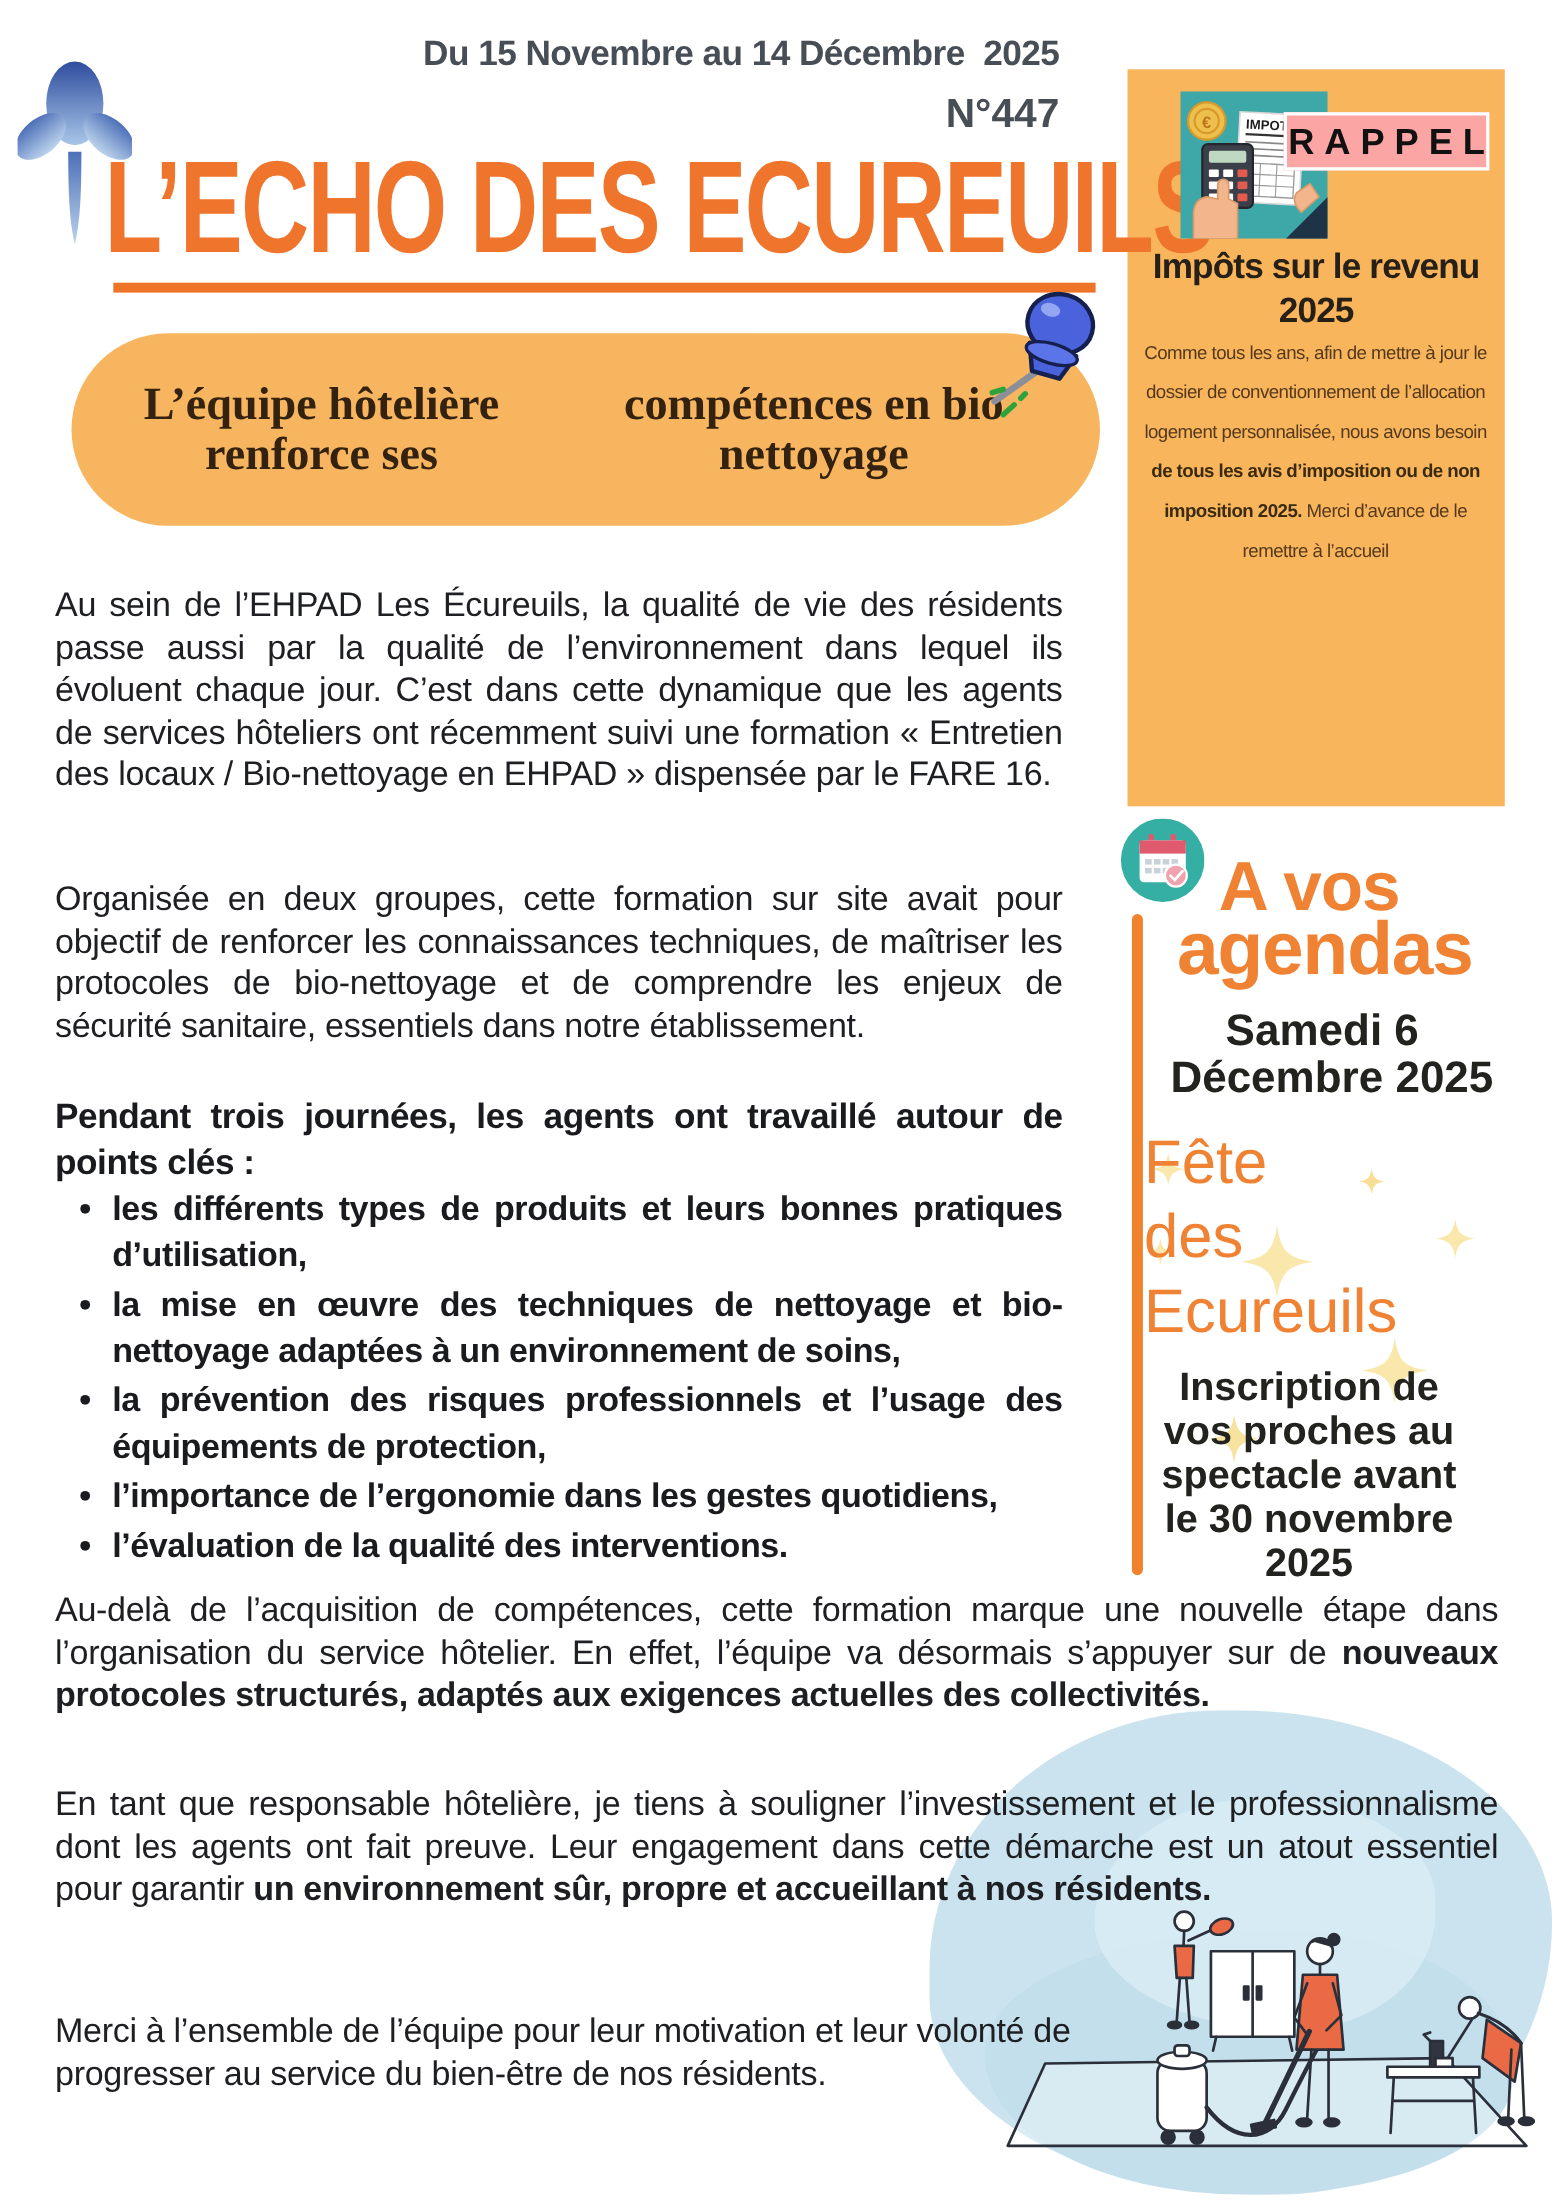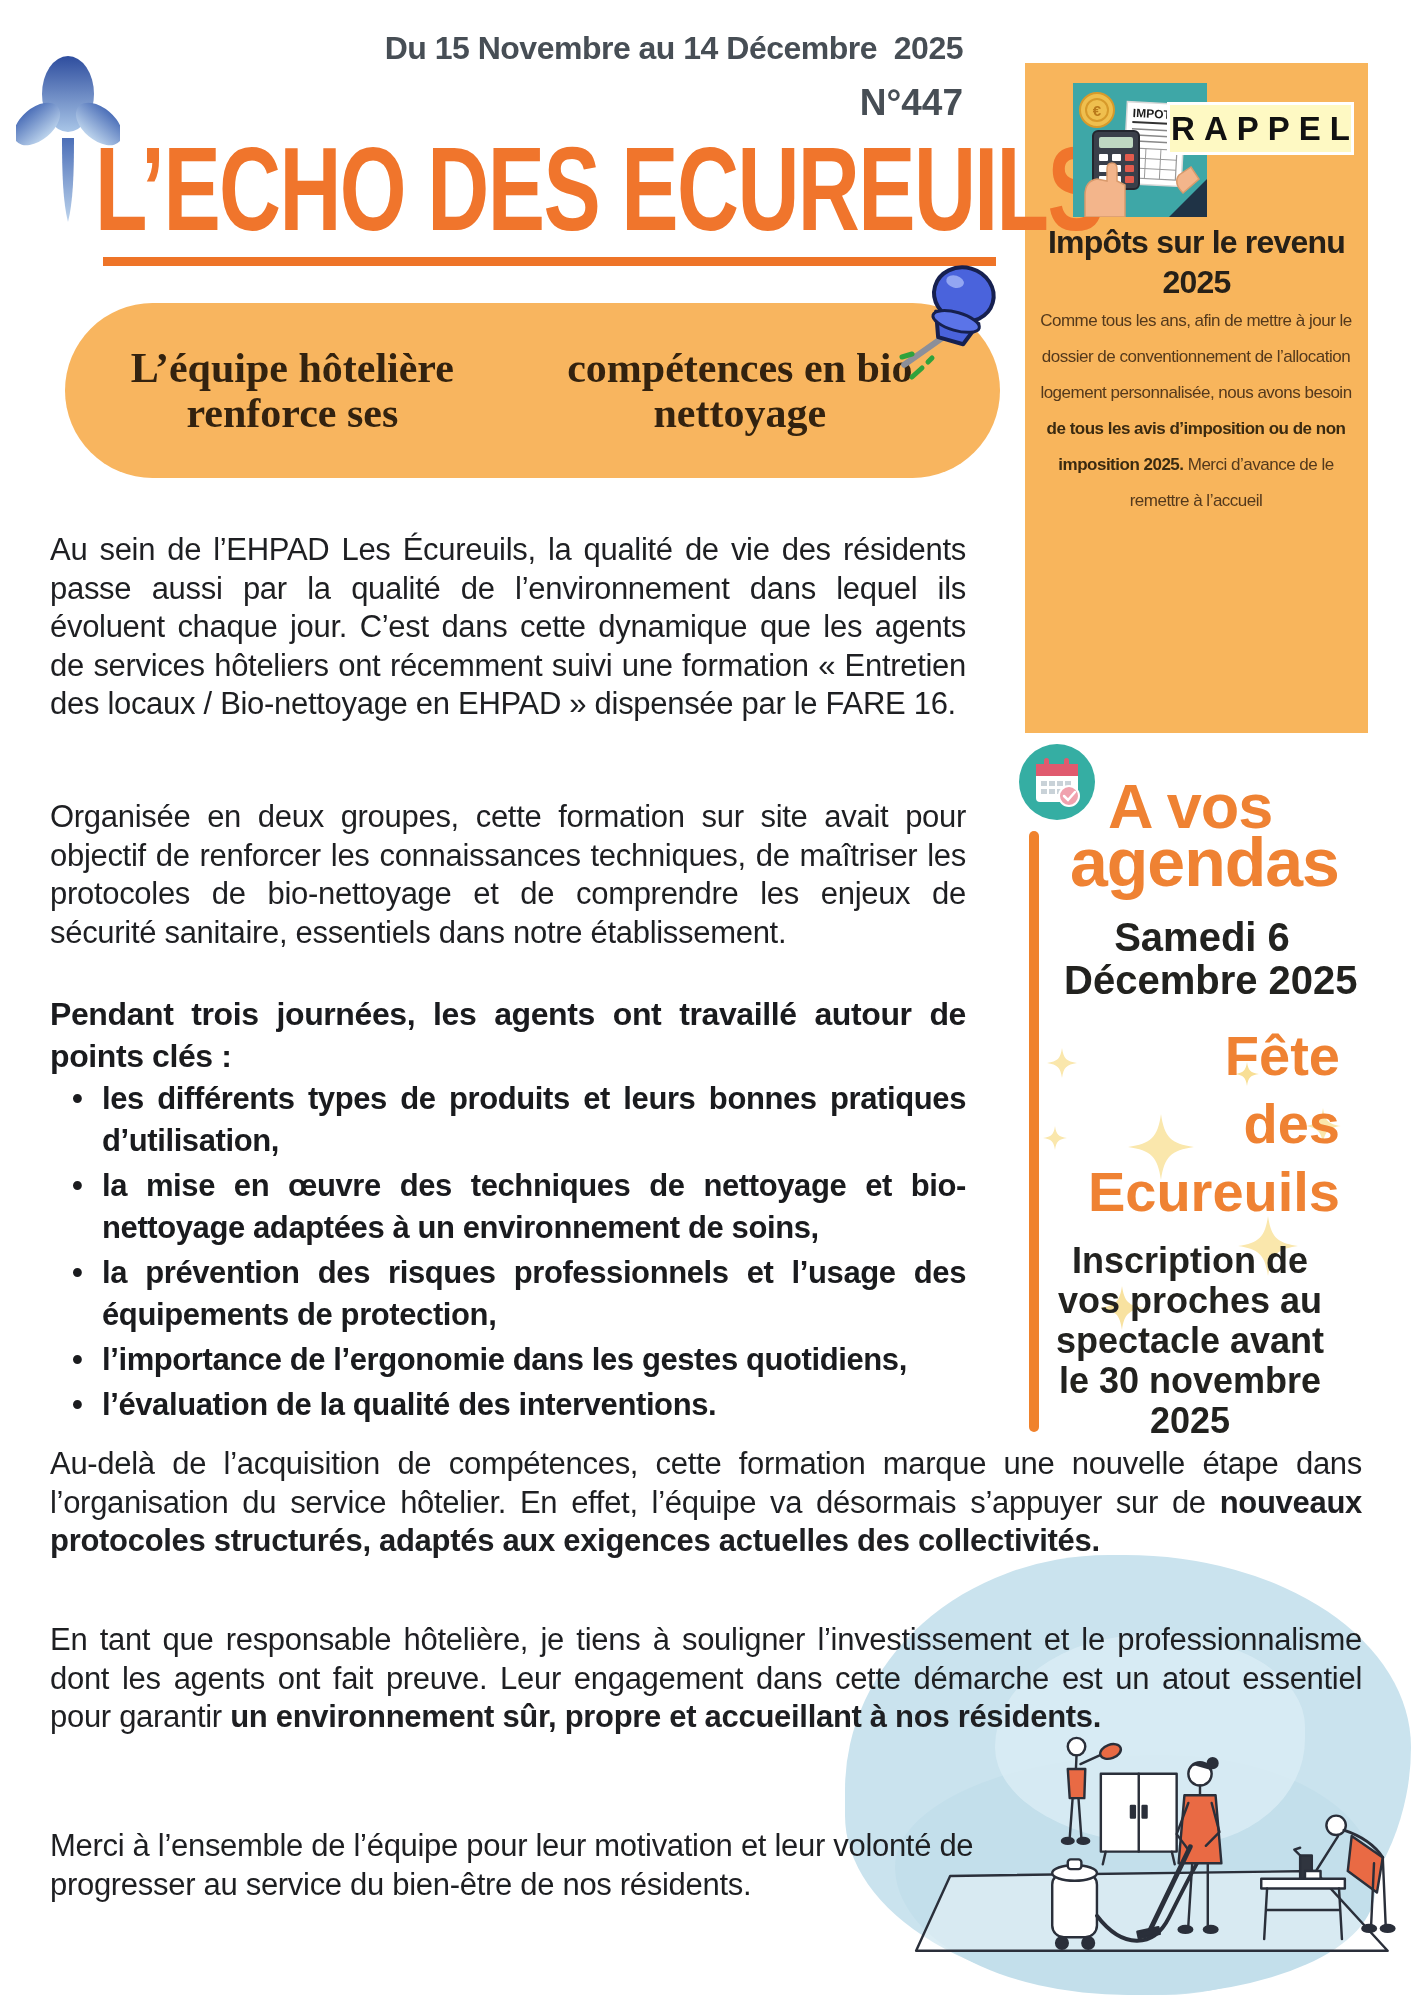--- a/index.html
+++ b/index.html
@@ -39,21 +39,21 @@
   .kp-list li::before{content:"•";position:absolute;left:22px;top:0;font-size:31px;}
 
   .p3{left:50px;top:1445px;width:1312px;}
   .p4{left:50px;top:1621px;width:1312px;}
   .p5{left:50px;top:1827px;width:1060px;text-align:left;}
   .seg-b{font-weight:700;}
 
   
   .rappel-box{left:1025px;top:63px;width:343px;height:670px;background:#F8B55C;z-index:1;}
   .impots-illu{left:1073px;top:83px;width:134px;height:134px;z-index:2;}
-  .rappel-tag{left:1167px;top:102px;width:187px;height:53px;background:#fef9c3;
+  .rappel-tag{left:1167px;top:102px;width:187px;height:53px;background:#fca5a5;
               border:3px solid #ffffff;box-sizing:border-box;display:flex;align-items:center;
               justify-content:center;font-size:33px;font-weight:800;letter-spacing:9px;
               padding-left:9px;color:#111;z-index:3;}
   .rappel-heading{left:1030px;top:222px;width:333px;text-align:center;font-size:32px;
                   font-weight:700;letter-spacing:-0.8px;line-height:40px;color:#262018;
                   z-index:2;}
   .rappel-heading div{white-space:nowrap;}
   .rappel-body{left:1033px;top:303px;width:326px;text-align:center;font-size:17px;
                line-height:36px;letter-spacing:-0.5px;color:#54391C;z-index:2;}
   .rappel-body .seg-b{color:#3A2A10;}
@@ -62,22 +62,22 @@
   .cal-badge{left:1019px;top:744px;width:76px;height:76px;z-index:2;}
   .agenda-l1{left:1108px;top:775px;font-size:63px;font-weight:800;color:#EF8233;
              letter-spacing:-1px;line-height:1;white-space:nowrap;z-index:2;}
   .agenda-l2{left:1070px;top:828px;font-size:68px;font-weight:800;color:#EF8233;
              letter-spacing:-1px;line-height:1;white-space:nowrap;z-index:2;}
   .divider{left:1029px;top:831px;width:10px;height:601px;background:#F0822C;
            border-radius:6px;z-index:2;}
   .event-date{left:1040px;top:916px;width:300px;text-align:center;font-size:40px;
               font-weight:700;color:#22221F;line-height:43px;z-index:2;}
   .event-date div{white-space:nowrap;padding-left:24px;}
-  .event-name{left:1040px;top:1022px;width:300px;text-align:right;font-size:56px;
-              font-weight:700;color:#EF8233;line-height:68px;z-index:2;}
+  .event-name{left:1040px;top:1022px;width:300px;text-align:left;font-size:56px;
+              font-weight:400;color:#EF8233;line-height:68px;z-index:2;}
   .event-name div{white-space:nowrap;}
   .event-note{left:1037px;top:1218px;width:306px;text-align:center;font-size:36px;
               font-weight:700;color:#22221F;line-height:40px;z-index:2;margin-top:23px;}
   .sparkle{z-index:1;}
 
   
   .blob1{left:845px;top:1555px;width:566px;height:440px;background:#CAE3EE;
          border-radius:48% 52% 45% 55% / 55% 45% 58% 42%;z-index:0;}
   .blob2{left:895px;top:1755px;width:480px;height:240px;background:#C3DFEB;
          border-radius:55% 45% 50% 50% / 48% 52% 45% 55%;z-index:0;}

